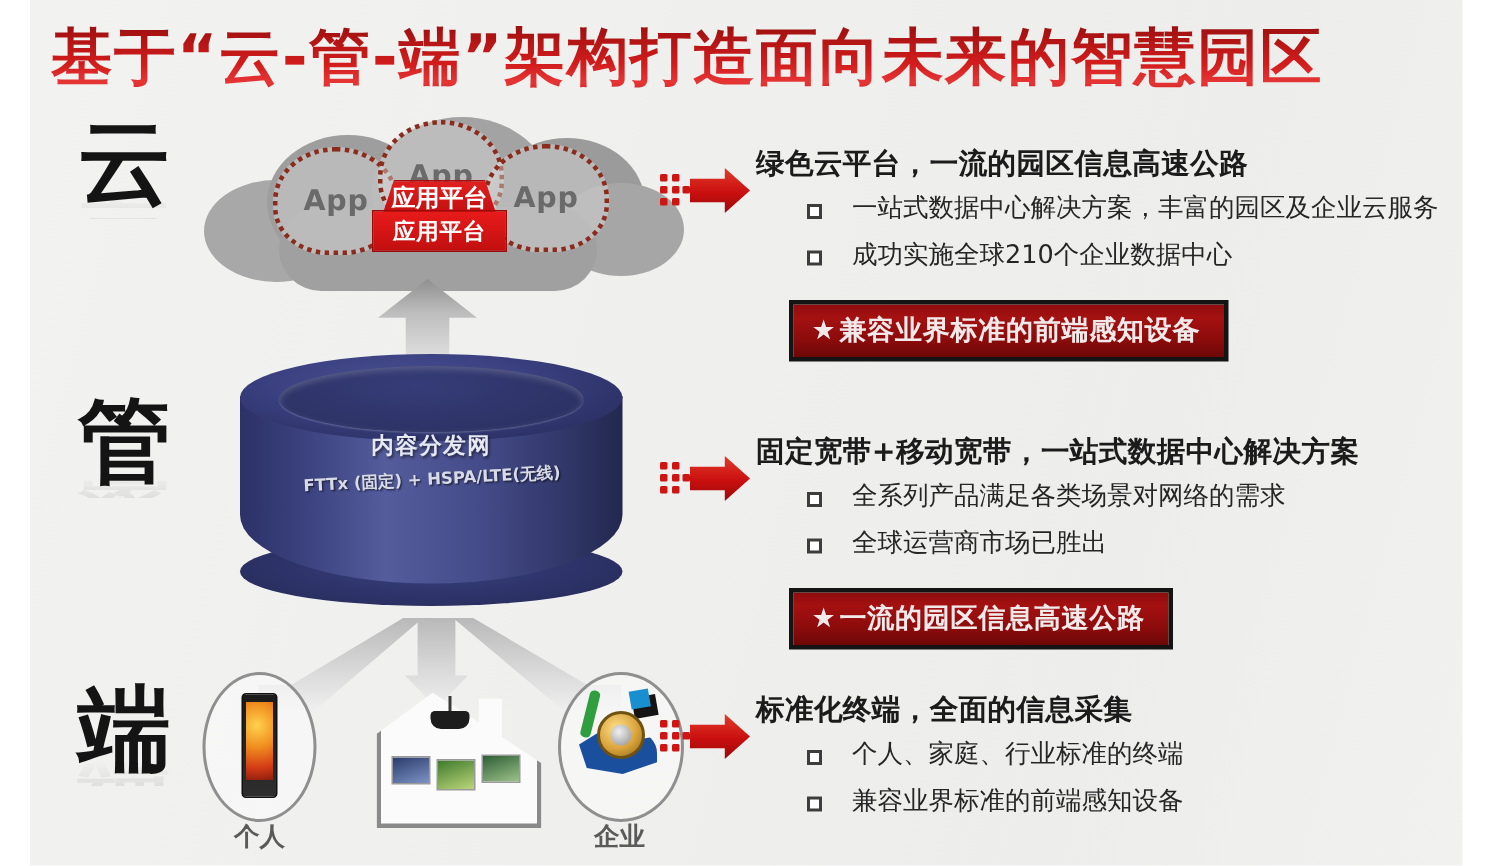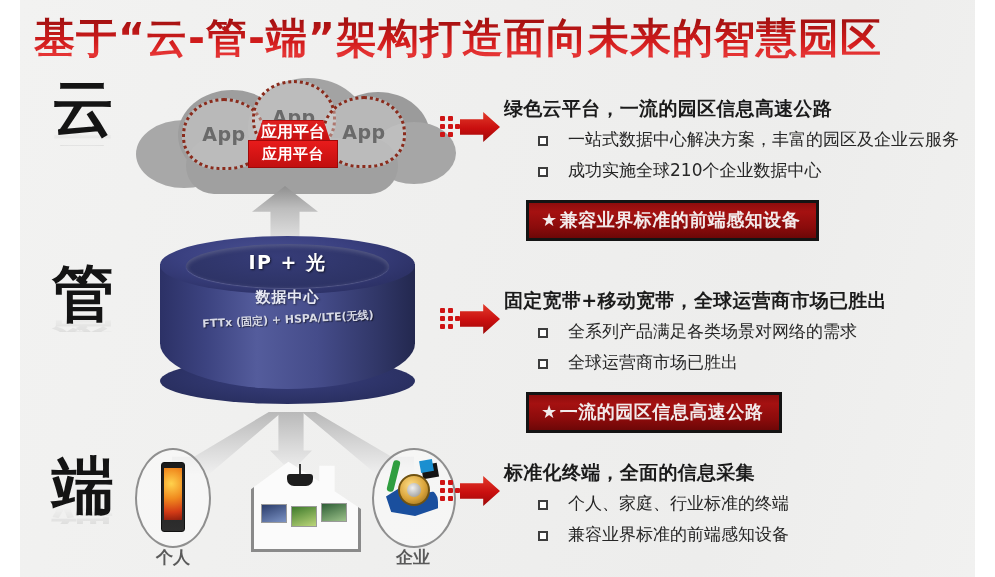--- a/index.html
+++ b/index.html
@@ -287,22 +287,21 @@
     <div id="redbox-dc">应用平台</div>
   </div>
 
   <div id="uparrow"></div>
 
   <div id="cyl">
     <div id="cyl-bot"></div>
     <div id="cyl-body"></div>
     <div id="cyl-top"></div>
     <div id="cyl-ring"></div>
-    <div id="cyl-t1">IP + 光</div>
-    <div id="cyl-t2">数据中心</div>
+    <div id="cyl-t2">内容分发网</div>
     <div id="cyl-t3">FTTx (固定) + HSPA/LTE(无线)</div>
   </div>
 
   <div class="fan" id="fan-l"></div>
   <div class="fan" id="fan-m"></div>
   <div class="fan" id="fan-r"></div>
 
   <div class="devwrap" id="dev-person">
     <div class="oval" id="oval-person"></div>
     <div id="phone">
@@ -357,21 +356,21 @@
     <div class="arrow-icon">
       <span class="arw-dot" style="left:2px;top:6px;"></span>
       <span class="arw-dot" style="left:10px;top:6px;"></span>
       <span class="arw-dot" style="left:2px;top:14px;"></span>
       <span class="arw-dot" style="left:10px;top:14px;"></span>
       <span class="arw-dot" style="left:17px;top:14px;"></span>
       <span class="arw-dot" style="left:2px;top:22px;"></span>
       <span class="arw-dot" style="left:10px;top:22px;"></span>
       <span class="arw-head"></span>
     </div>
-    <div class="head">固定宽带+移动宽带，全球运营商市场已胜出</div>
+    <div class="head">固定宽带+移动宽带，一站式数据中心解决方案</div>
     <div class="bullets">
       <div class="bullet">全系列产品满足各类场景对网络的需求</div>
       <div class="bullet">全球运营商市场已胜出</div>
     </div>
     <div class="callout" id="co-pipe">
       <span class="star">★</span><span>一流的园区信息高速公路</span>
     </div>
   </div>
 
   <div class="block" id="blk-term">

